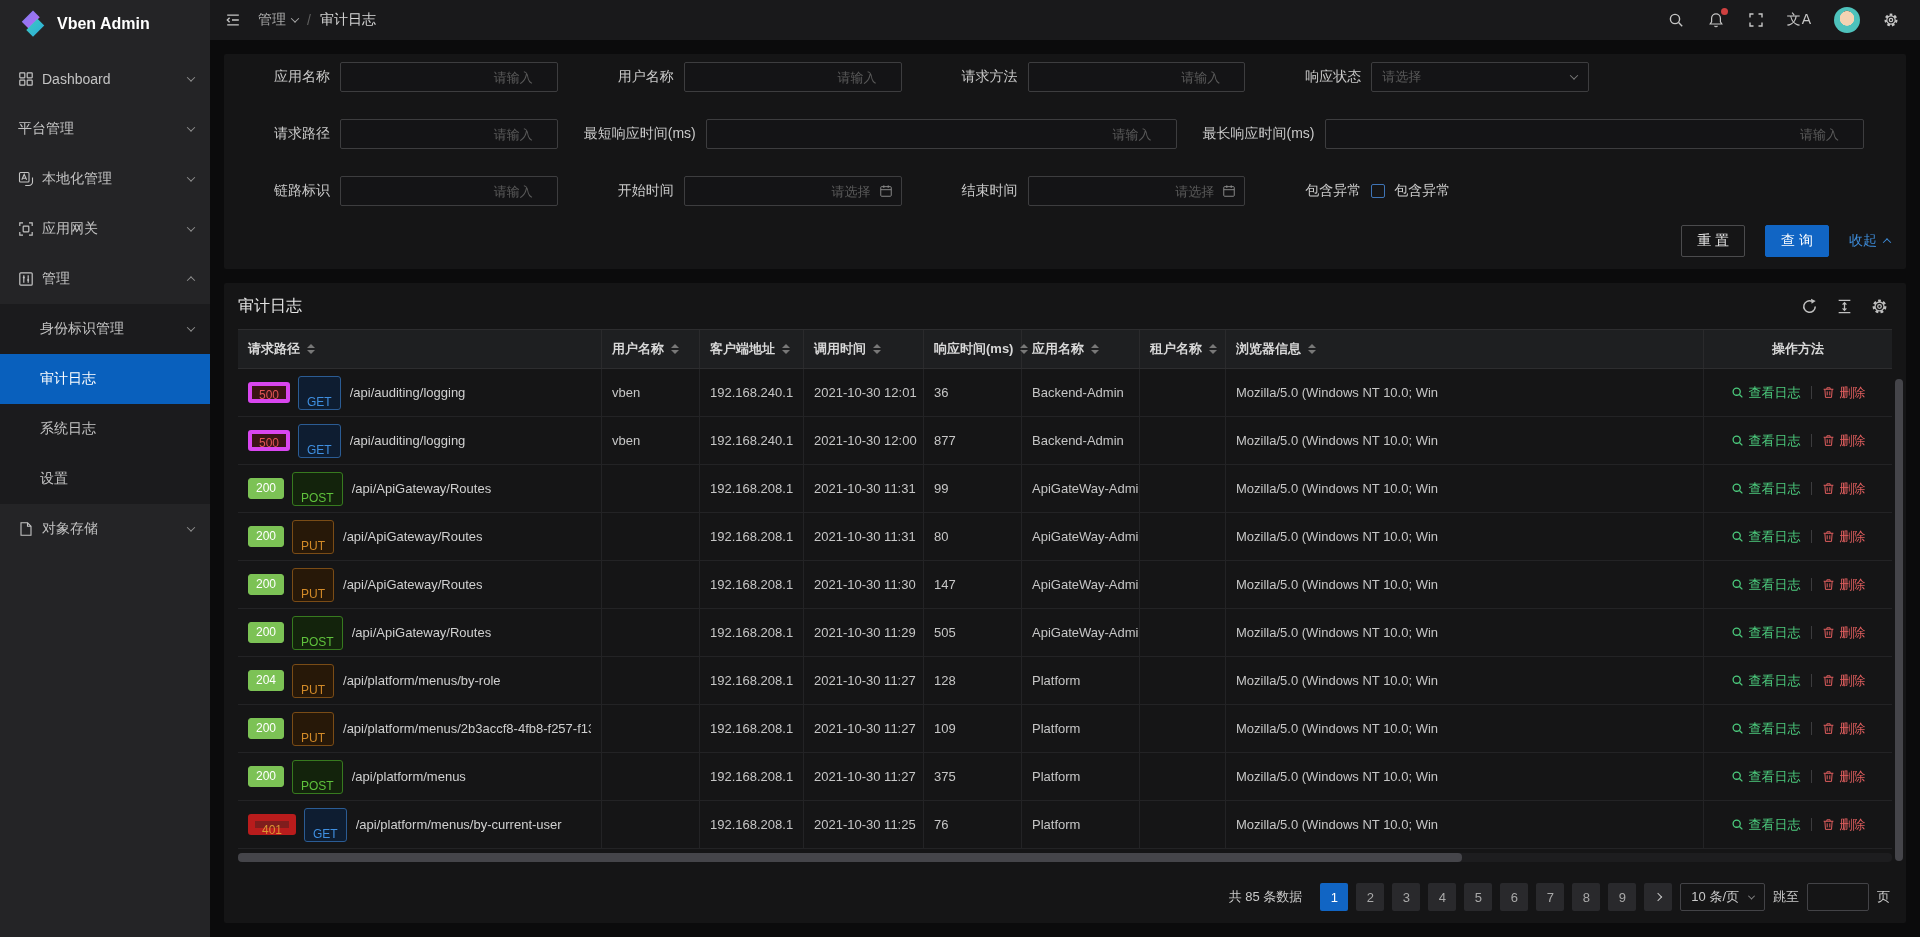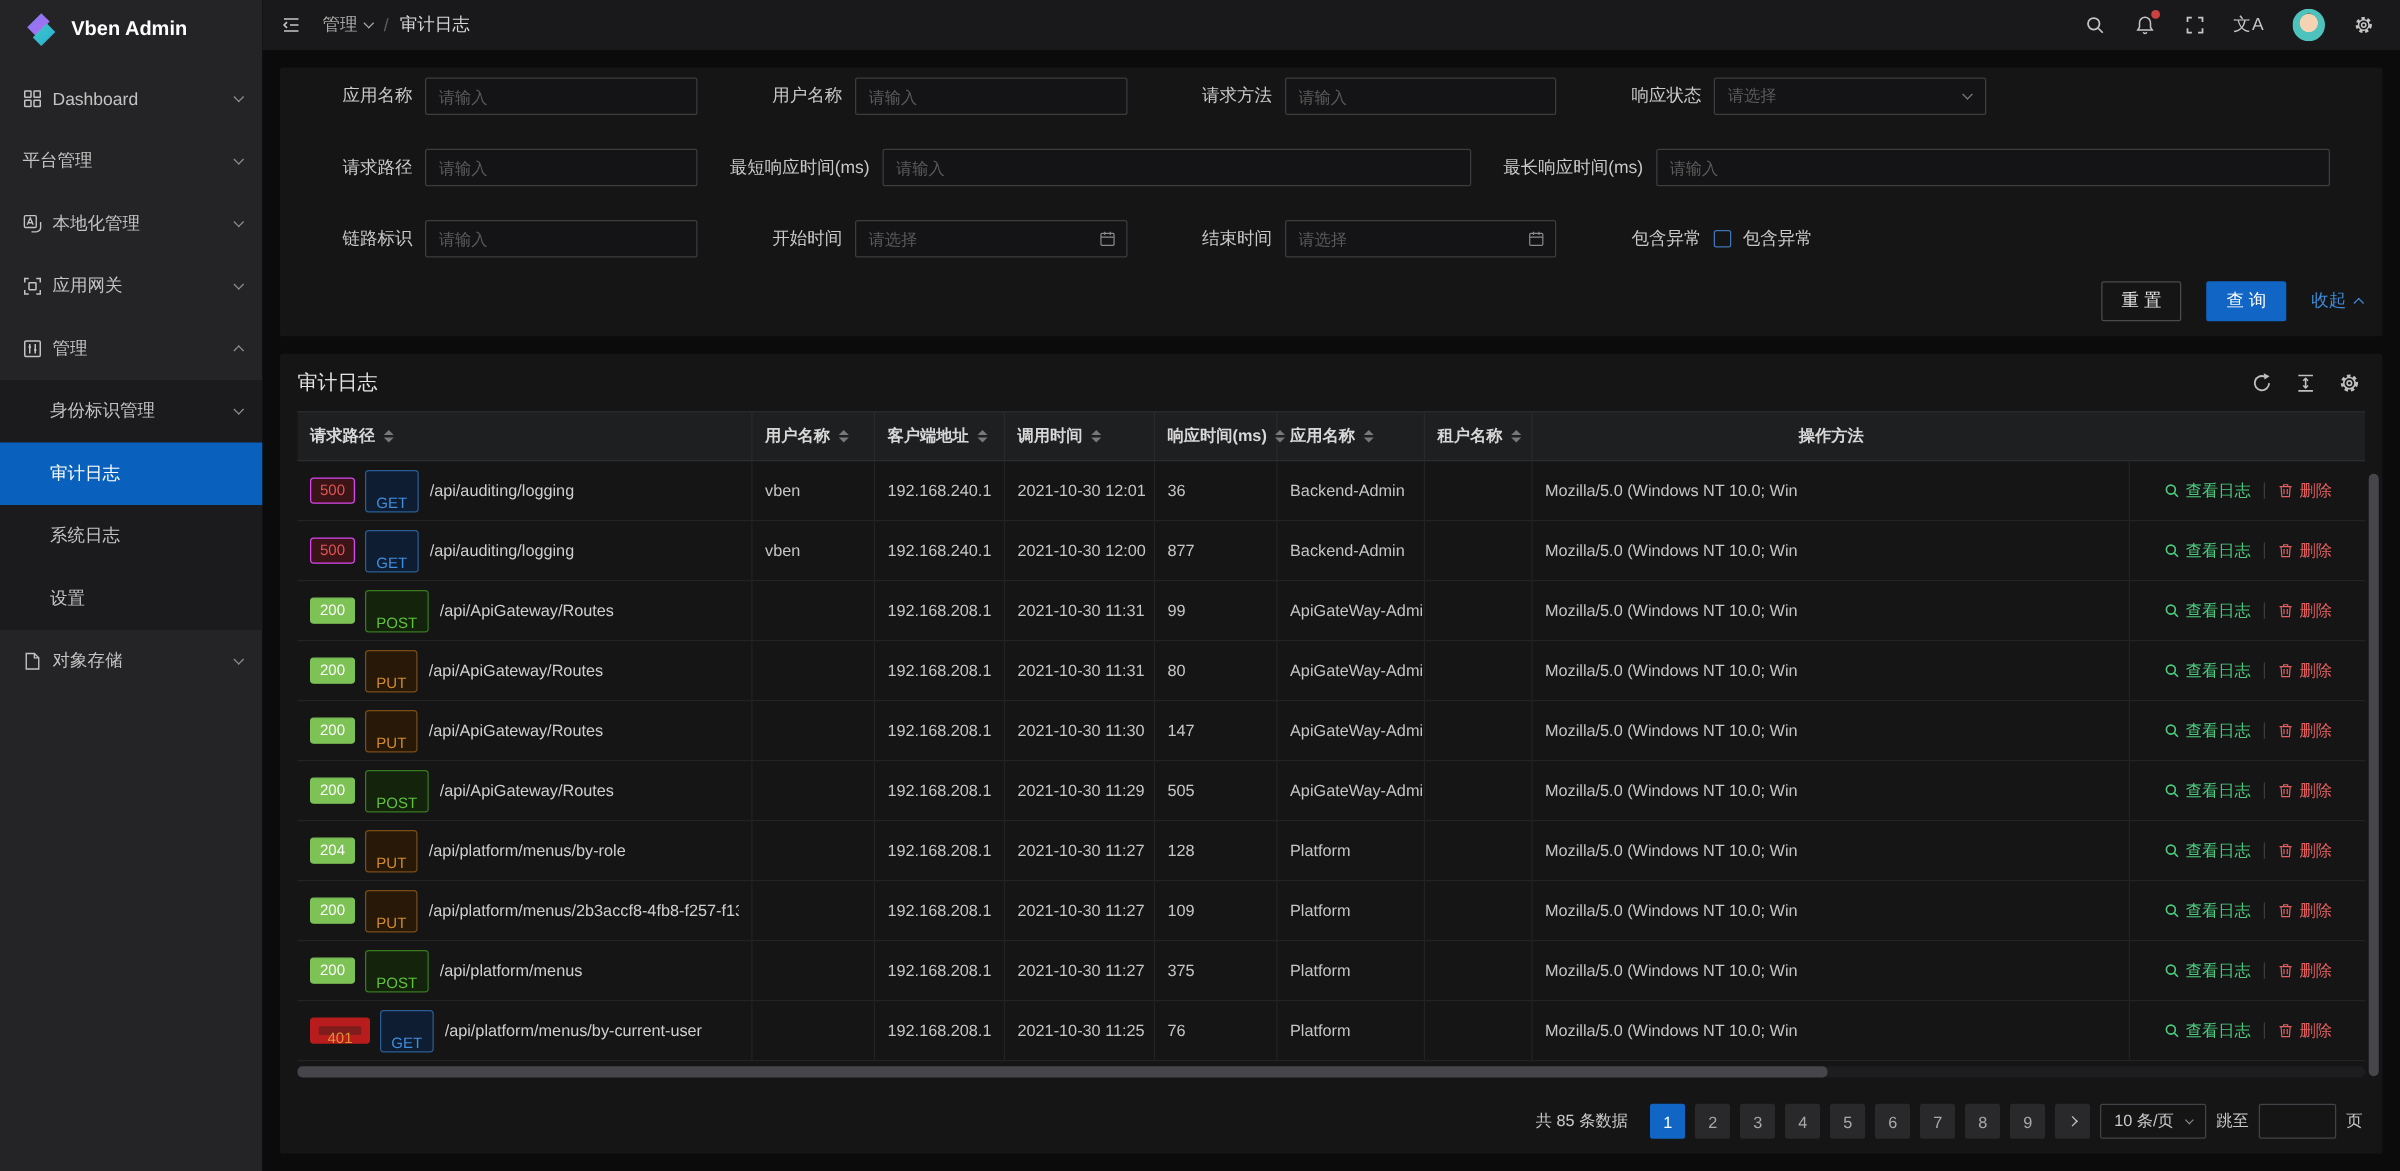--- a/index.html
+++ b/index.html
@@ -63,21 +63,21 @@
   
   .form-card{ padding:8px 16px 12px; flex:none; }
   .f-row{ display:grid; grid-template-columns:repeat(24,1fr); }
   .f-row + .f-row{ margin-top:27px; }
   .fi{ display:flex; align-items:center; min-width:0; }
   .flbl{ flex:none; min-width:100px; text-align:right; padding-right:10px; font-size:14px;
     color:#c9c9c9; white-space:nowrap; }
   .fctl{ flex:1; display:flex; align-items:center; min-width:0; padding-right:26px; position:relative; }
   .fctl.cap{ max-width:290px; }
   .inp{ height:30px; width:100%; background:#141416; border:1px solid #3d3d3f; border-radius:2px;
-    color:#d6d6d6; font-size:13px; padding:0 10px; outline:none; font-family:inherit; }
+    color:#d6d6d6; font-size:13px; padding:0 24px; outline:none; font-family:inherit;text-align:right; }
   .inp::placeholder{ color:var(--ph); }
   .sel{ height:30px; width:100%; border:1px solid #3d3d3f; background:#141416; border-radius:2px;
     display:flex; align-items:center; padding:0 26px 0 10px; color:var(--ph); font-size:13px;
     position:relative; cursor:pointer; }
   .sel .chev{ position:absolute; right:11px; color:#7a7a7a; }
   .date-wrap{ position:relative; width:100%; }
   .date-wrap .inp{ padding-right:30px; }
   .cal-ic{ position:absolute; right:9px; top:50%; transform:translateY(-50%); width:14px; height:14px;
     color:#8a8a8a; display:flex; }
   .cal-ic svg{ width:14px; height:14px; }
@@ -111,21 +111,21 @@
   .s-down{ width:0; height:0; border-left:4px solid transparent; border-right:4px solid transparent;
     border-top:4px solid #787878; }
   .tr{ display:grid; grid-template-columns:var(--tcols); height:48px; border-bottom:1px solid #232325; }
   .td{ display:flex; align-items:center; padding:0 10px; font-size:13px; color:#c6c6c6;
     border-right:1px solid #232325; min-width:0; overflow:hidden; white-space:nowrap; }
   .td:last-child{ border-right:none; justify-content:center; }
   .badge{ height:21px; line-height:19px; border-radius:3px; font-size:12px; padding:0 7px; flex:none; }
   .badge.mt{ margin-left:8px; padding:16px 8px; }
   .path-txt{ margin-left:9px; overflow:hidden; text-overflow:clip; color:#d0d0d0; }
   .st-200,.st-204{ background:#7cc255; border:1px solid #7cc255; color:#ffffff; }
-  .st-500{ background:#3a1416; border:1px solid #d946ef; color:#e25555; }
+  .st-500{ background:#3a1416; border:4px solid #d946ef; color:#e25555; }
   .st-401{ background:#7f1d1d; border:7px solid #b91c1c; color:#dd9533; }
   .mt-GET{ background:#0e1d31; border:1px solid #2b5c94; color:#3f8fe0; }
   .mt-POST{ background:#13230c; border:1px solid #377a1f; color:#5fc13c; }
   .mt-PUT{ background:#271808; border:1px solid #7a4c16; color:#d28a28; }
   .act{ display:inline-flex; align-items:center; gap:5px; cursor:pointer; font-size:13px; white-space:nowrap; }
   .act svg{ width:13px; height:13px; }
   .act.view{ color:var(--green); }
   .act.del{ color:var(--red); }
   .act-sep{ width:1px; height:13px; background:#3c3c3e; margin:0 10px; flex:none; }
 
@@ -505,20 +505,27 @@
                 </span>
               </div>
               <div class="th">
                 <span>租户名称</span>
                 <span class="sorts">
                   <i class="s-up"></i>
                   <i class="s-down"></i>
                 </span>
               </div>
               <div class="th">
+                <span>浏览器信息</span>
+                <span class="sorts">
+                  <i class="s-up"></i>
+                  <i class="s-down"></i>
+                </span>
+              </div>
+              <div class="th">
                 <span>操作方法</span>
               </div>
             </div>
           <div id="tbody">
               <div class="tr">
                 <div class="td">
                   <span class="badge st-500">500</span>
                   <span class="badge mt mt-GET">GET</span>
                   <span class="path-txt">/api/auditing/logging</span>
                 </div>

